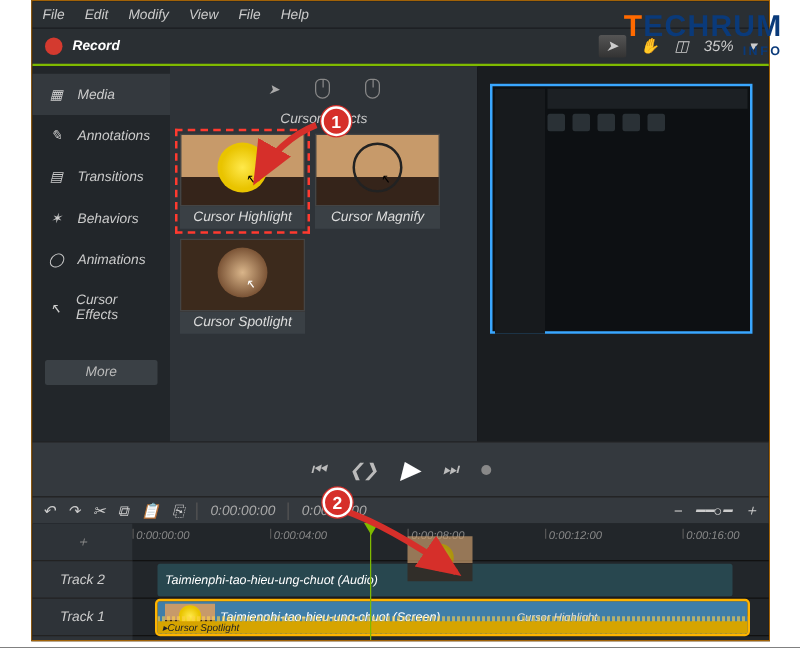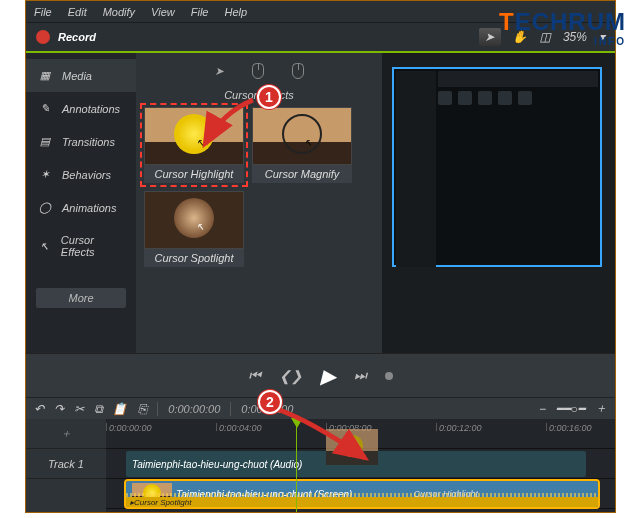--- a/index.html
+++ b/index.html
@@ -196,20 +196,21 @@
     <span class="tc-sep"></span>
     <span>0:00:00:00</span>
     <span style="margin-left:auto" class="tool-ico">−</span>
     <span class="tool-ico">━━○━</span>
     <span class="tool-ico">＋</span>
   </div>
 
   <div class="timeline">
     <div class="track-labels">
       <div class="ruler-label" style="display:flex;align-items:center;justify-content:center;color:#888">＋</div>
+      <div class="track-label">Track 2</div>
       <div class="track-label">Track 1</div>
     </div>
     <div class="tracks">
       <div class="ruler">
         <div class="tick" style="left:0">0:00:00:00</div>
         <div class="tick" style="left:110px">0:00:04:00</div>
         <div class="tick" style="left:220px">0:00:08:00</div>
         <div class="tick" style="left:330px">0:00:12:00</div>
         <div class="tick" style="left:440px">0:00:16:00</div>
       </div>

